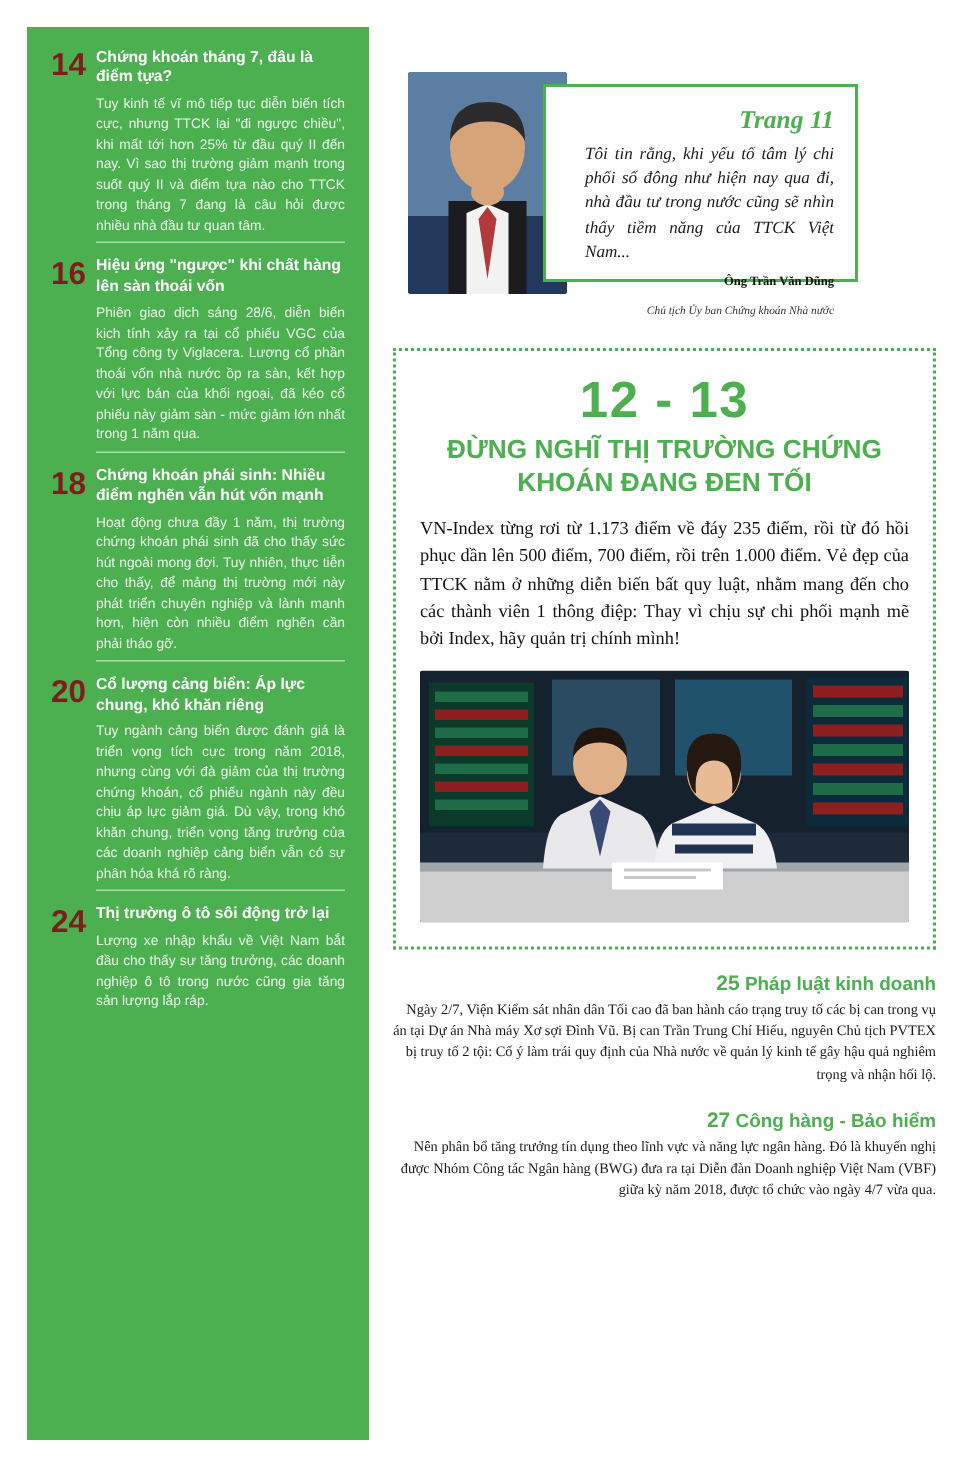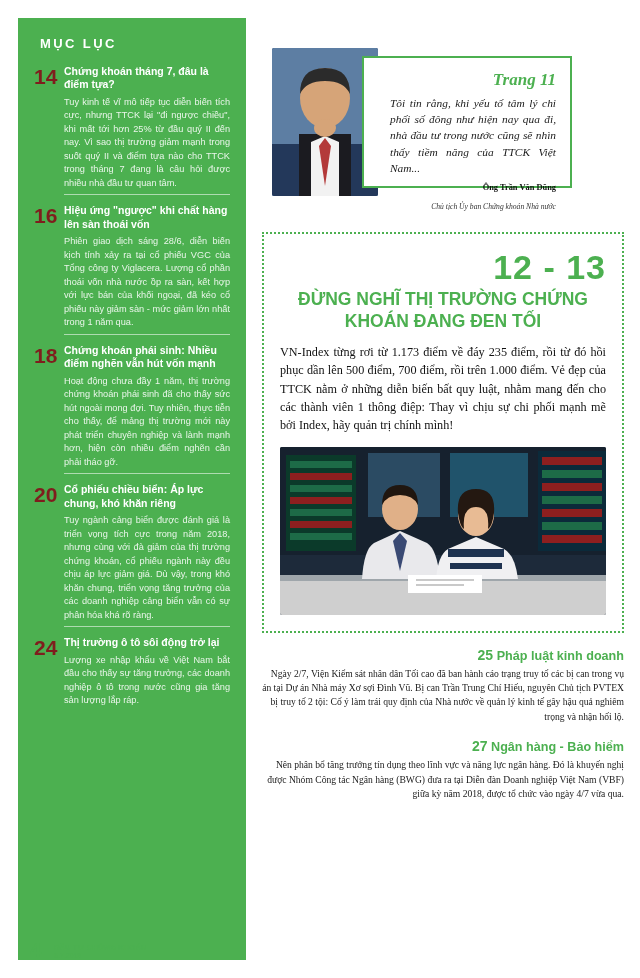--- a/index.html
+++ b/index.html
@@ -180,21 +180,21 @@
   .feature {
     border: 2px dotted #4cb050;
     box-sizing: border-box;
     padding: 16px 16px 16px 16px;
     position: relative;
   }
   .feature-num {
     color: #4cb050;
     font-size: 34px;
     font-weight: bold;
-    text-align: right;
+    text-align: center;
     line-height: 1.05;
     letter-spacing: 1px;
   }
   .feature-head {
     color: #4cb050;
     font-size: 17.5px;
     font-weight: bold;
     text-align: center;
     line-height: 1.3;
     margin-top: 2px;
@@ -236,21 +236,20 @@
     color: #1a1a1a;
     text-align: right;
   }
 </style>
 </head>
 <body>
 
 <div class="page">
 
   <div class="left-col">
-    <div class="muc-luc">MỤC LỤC</div>
 
     <div class="toc-item">
       <div class="toc-num">14</div>
       <div class="toc-body">
         <div class="toc-title">Chứng khoán tháng 7, đâu là điểm tựa?</div>
         <div class="toc-text">Tuy kinh tế vĩ mô tiếp tục diễn biến tích cực, nhưng TTCK lại "đi ngược chiều", khi mất tới hơn 25% từ đầu quý II đến nay. Vì sao thị trường giảm mạnh trong suốt quý II và điểm tựa nào cho TTCK trong tháng 7 đang là câu hỏi được nhiều nhà đầu tư quan tâm.</div>
       </div>
     </div>
 
     <div class="toc-item">
@@ -265,21 +264,21 @@
       <div class="toc-num">18</div>
       <div class="toc-body">
         <div class="toc-title">Chứng khoán phái sinh: Nhiều điểm nghẽn vẫn hút vốn mạnh</div>
         <div class="toc-text">Hoạt động chưa đầy 1 năm, thị trường chứng khoán phái sinh đã cho thấy sức hút ngoài mong đợi. Tuy nhiên, thực tiễn cho thấy, để mảng thị trường mới này phát triển chuyên nghiệp và lành mạnh hơn, hiện còn nhiều điểm nghẽn cần phải tháo gỡ.</div>
       </div>
     </div>
 
     <div class="toc-item">
       <div class="toc-num">20</div>
       <div class="toc-body">
-        <div class="toc-title">Cổ phiếu chiều biển: Áp lực chung, khó khăn riêng</div>
+        <div class="toc-title">Cổ lượng cảng biển: Áp lực chung, khó khăn riêng</div>
         <div class="toc-text">Tuy ngành cảng biển được đánh giá là triển vọng tích cực trong năm 2018, nhưng cùng với đà giảm của thị trường chứng khoán, cổ phiếu ngành này đều chịu áp lực giảm giá. Dù vậy, trong khó khăn chung, triển vọng tăng trưởng của các doanh nghiệp cảng biển vẫn có sự phân hóa khá rõ ràng.</div>
       </div>
     </div>
 
     <div class="toc-item">
       <div class="toc-num">24</div>
       <div class="toc-body last">
         <div class="toc-title">Thị trường ô tô sôi động trở lại</div>
         <div class="toc-text">Lượng xe nhập khẩu về Việt Nam bắt đầu cho thấy sự tăng trưởng, các doanh nghiệp ô tô trong nước cũng gia tăng sản lượng lắp ráp.</div>
       </div>
@@ -380,19 +379,19 @@
       <div class="brief-head">
         <span class="bnum">25</span>
         <span>Pháp luật kinh doanh</span>
       </div>
       <div class="brief-text">Ngày 2/7, Viện Kiểm sát nhân dân Tối cao đã ban hành cáo trạng truy tố các bị can trong vụ án tại Dự án Nhà máy Xơ sợi Đình Vũ. Bị can Trần Trung Chí Hiếu, nguyên Chủ tịch PVTEX bị truy tố 2 tội: Cố ý làm trái quy định của Nhà nước về quản lý kinh tế gây hậu quả nghiêm trọng và nhận hối lộ.</div>
     </div>
 
     <div class="brief">
       <div class="brief-head">
         <span class="bnum">27</span>
-        <span>Ngân hàng - Bảo hiểm</span>
+        <span>Công hàng - Bảo hiểm</span>
       </div>
       <div class="brief-text">Nên phân bổ tăng trưởng tín dụng theo lĩnh vực và năng lực ngân hàng. Đó là khuyến nghị được Nhóm Công tác Ngân hàng (BWG) đưa ra tại Diễn đàn Doanh nghiệp Việt Nam (VBF) giữa kỳ năm 2018, được tổ chức vào ngày 4/7 vừa qua.</div>
     </div>
 
   </div>
 </div>
 
 </body></html>

